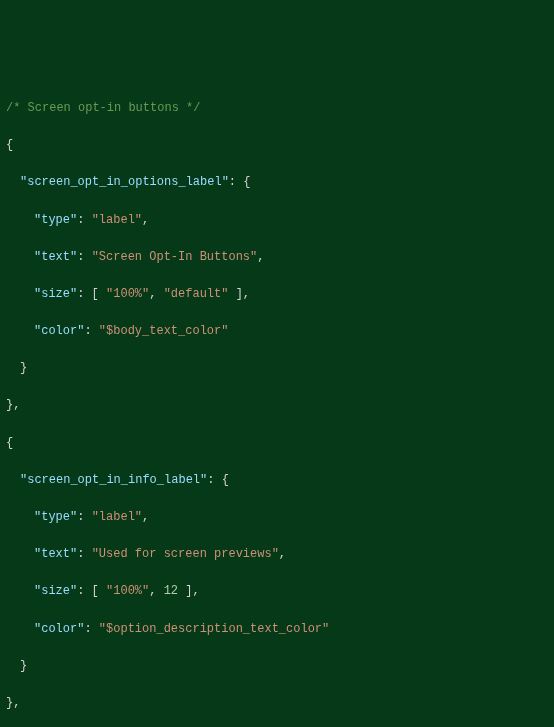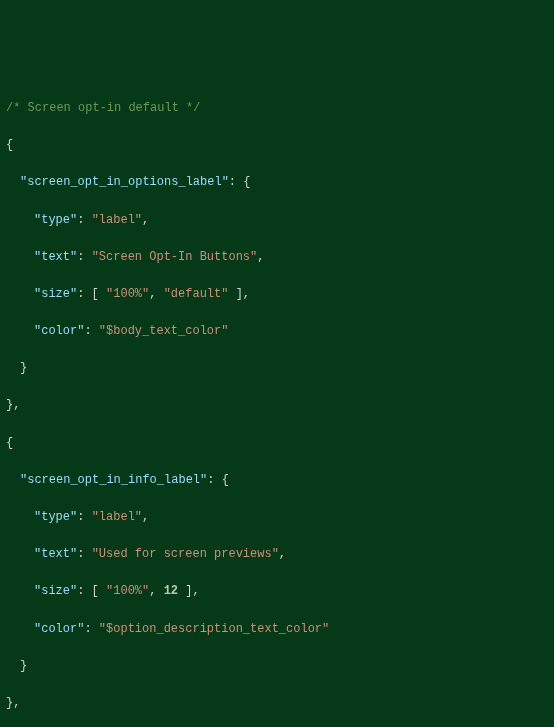--- a/index.html
+++ b/index.html
@@ -12,32 +12,32 @@
     padding: 6px 0 6px 6px;
     width: 554px;
     min-height: 727px;
     white-space: pre;
   }
   .ln { display: block; }
   .c  { color: #6a9955; }   
   .p  { color: #d4d4d4; }   
   .k  { color: #9cdcfe; }   
   .s  { color: #ce9178; }   
-  .n  { color: #b5cea8; font-weight: bold; }   
+  .n  { color: #b5cea8; }   
   .i0 { padding-left: 0; }
   .i1 { padding-left: 14px; }
   .i2 { padding-left: 28px; }
 </style>
 </head>
 <body>
 
 
 
 <div>
-<span class="ln i0"><span class="c">/* Screen opt-in default */</span></span>
+<span class="ln i0"><span class="c">/* Screen opt-in buttons */</span></span>
 <span class="ln i0"><span class="p">{</span></span>
 <span class="ln i1"><span class="k">"screen_opt_in_options_label"</span><span class="p">: {</span></span>
 <span class="ln i2"><span class="k">"type"</span><span class="p">: </span><span class="s">"label"</span><span class="p">,</span></span>
 <span class="ln i2"><span class="k">"text"</span><span class="p">: </span><span class="s">"Screen Opt-In Buttons"</span><span class="p">,</span></span>
 <span class="ln i2"><span class="k">"size"</span><span class="p">: [ </span><span class="s">"100%"</span><span class="p">, </span><span class="s">"default"</span><span class="p"> ],</span></span>
 <span class="ln i2"><span class="k">"color"</span><span class="p">: </span><span class="s">"$body_text_color"</span></span>
 <span class="ln i1"><span class="p">}</span></span>
 <span class="ln i0"><span class="p">},</span></span>
 <span class="ln i0"><span class="p">{</span></span>
 <span class="ln i1"><span class="k">"screen_opt_in_info_label"</span><span class="p">: {</span></span>

